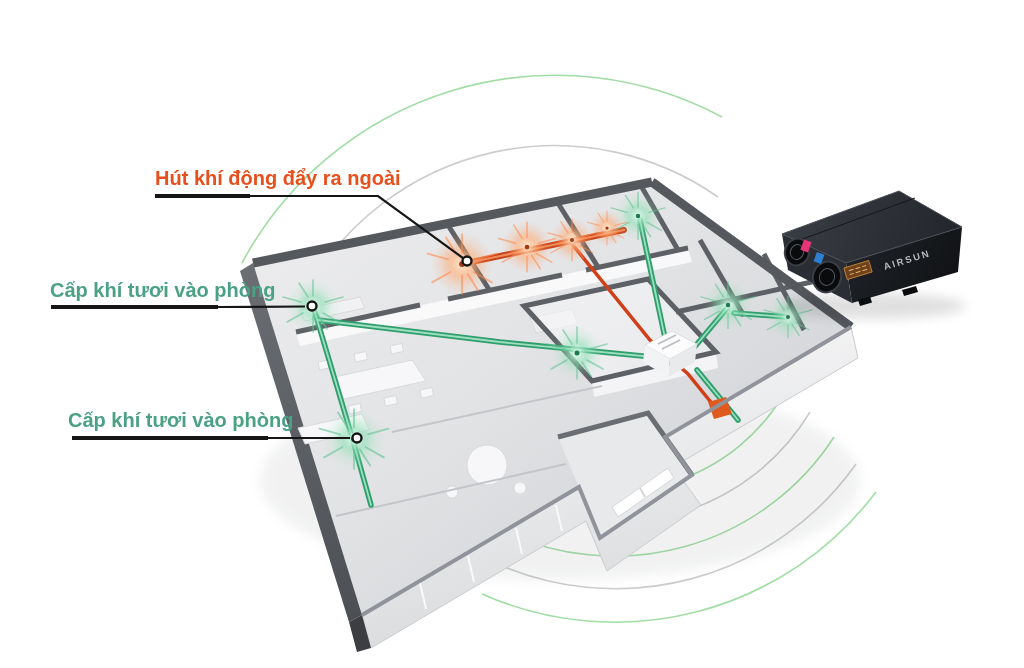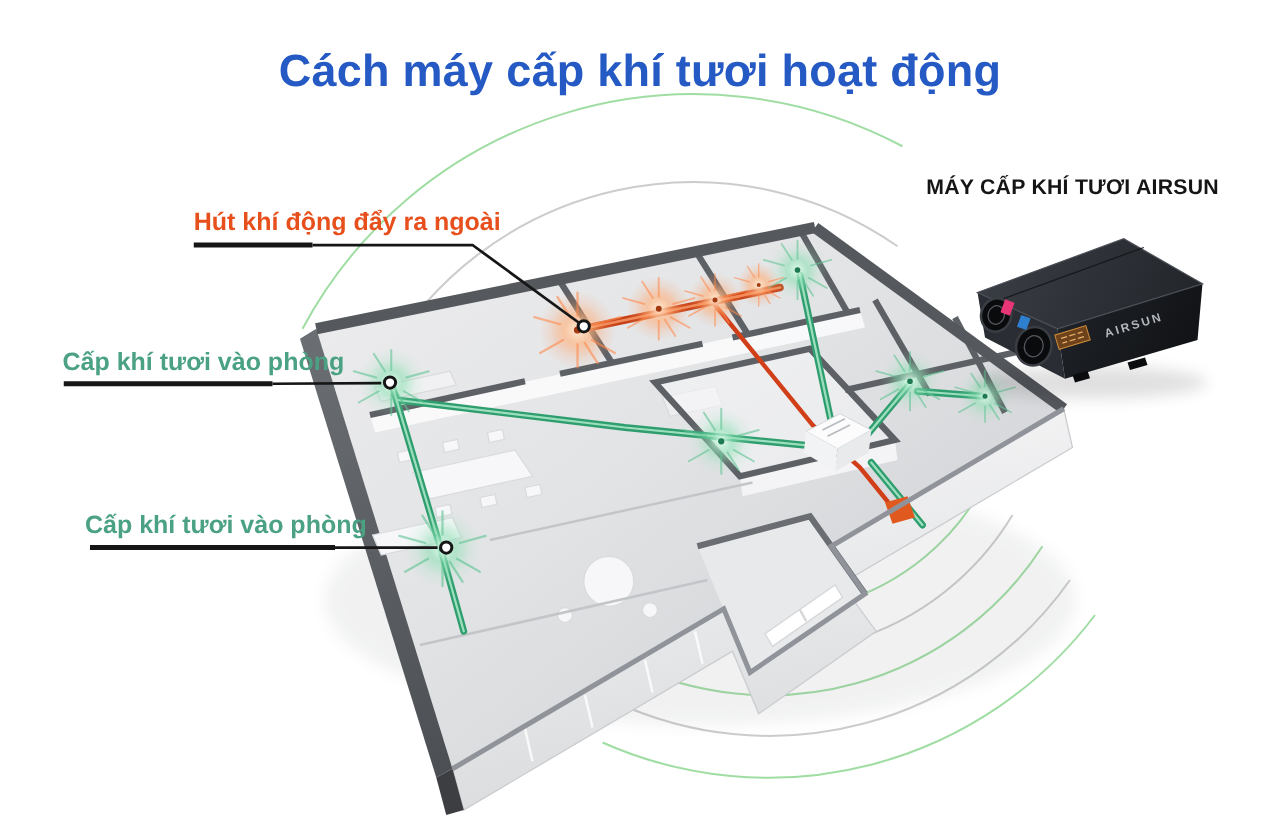--- a/index.html
+++ b/index.html
@@ -260,19 +260,17 @@
       <circle cx="312" cy="306" r="4.5" fill="#ffffff" stroke-width="2.4"></circle>
     </g>
     <g>
       <path d="M 72 438 L 268 438" stroke-width="4"></path>
       <path d="M 268 438 L 350 438" stroke-width="2.2"></path>
       <circle cx="357" cy="438" r="4.5" fill="#ffffff" stroke-width="2.4"></circle>
     </g>
   </g>
 </svg>
 
-<div class="title">Cách máy cấp khí tươi hoạt động</div>
 <div class="callout exhaust">Hút khí động đẩy ra ngoài</div>
 <div class="callout supply1">Cấp khí tươi vào phòng</div>
 <div class="callout supply2">Cấp khí tươi vào phòng</div>
-<div class="product-label">MÁY CẤP KHÍ TƯƠI AIRSUN</div>
 
 </div>
 
 </body></html>

